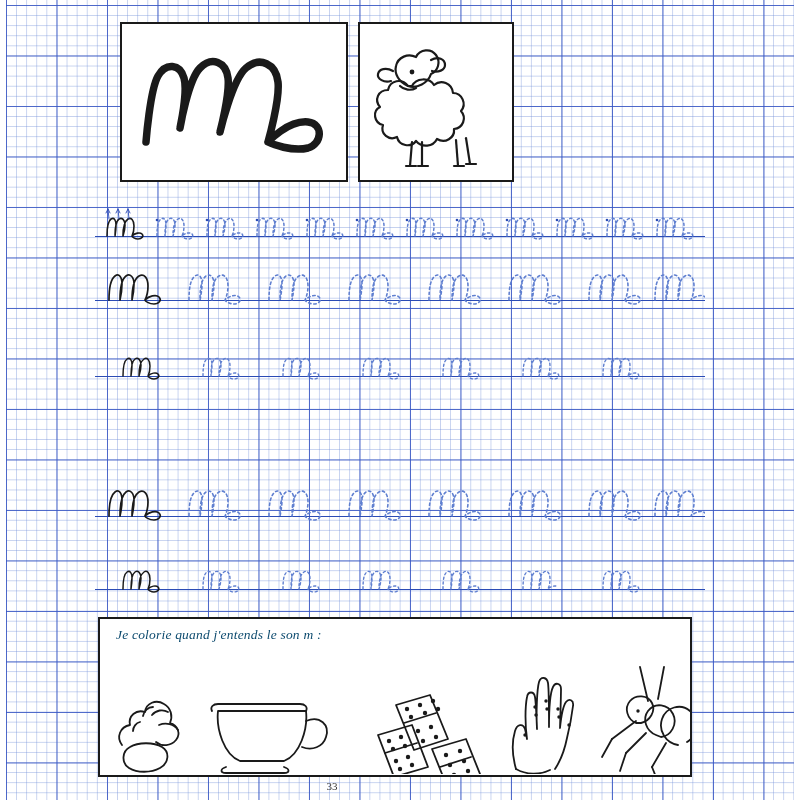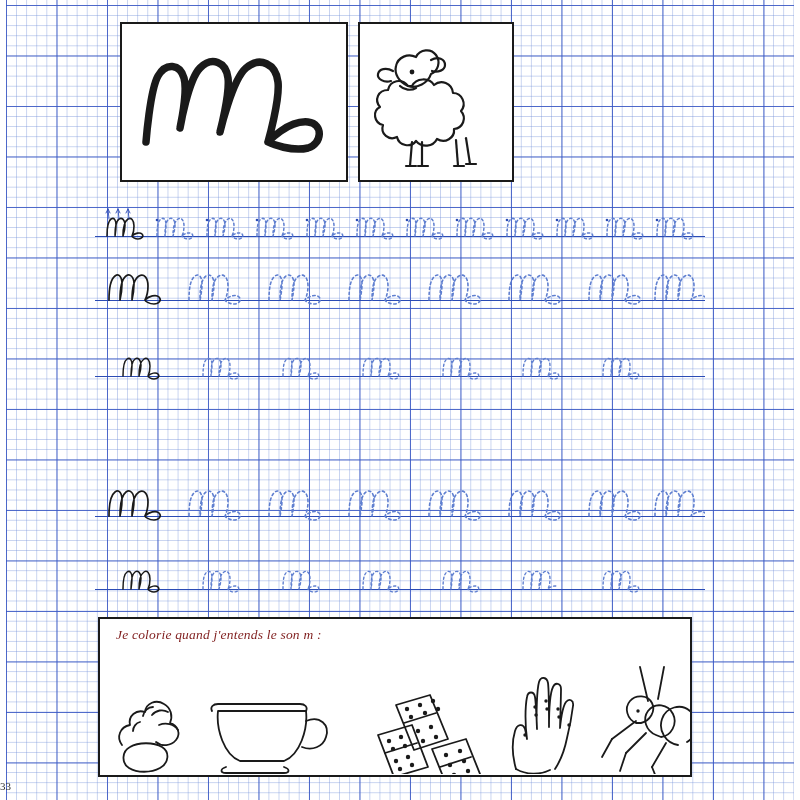--- a/index.html
+++ b/index.html
@@ -96,30 +96,30 @@
     background: #ffffff;
     box-sizing: border-box;
   }
   #color-instruction {
     position: absolute;
     left: 16px;
     top: 8px;
     font-family: "Liberation Serif", serif;
     font-style: italic;
     font-size: 13.5px;
-    color: #7f1d1d;
+    color: #0c4a6e;
     letter-spacing: 0.2px;
     white-space: nowrap;
   }
   #page-number {
     position: absolute;
     left: 0;
     top: 780px;
     width: 664px;
-    text-align: left;
+    text-align: center;
     font-family: "Liberation Serif", serif;
     font-size: 11px;
     color: #333;
   }
   svg { display: block; }
 </style>
 </head>
 <body>
 
 <div id="page">

